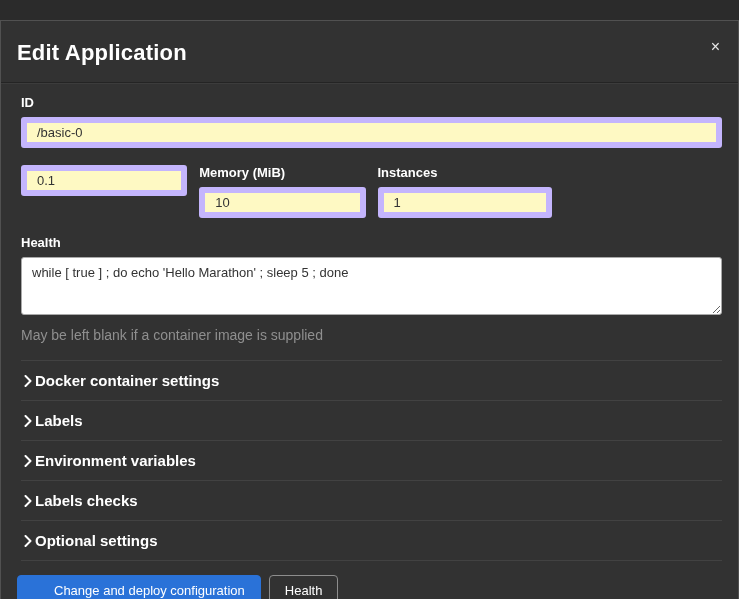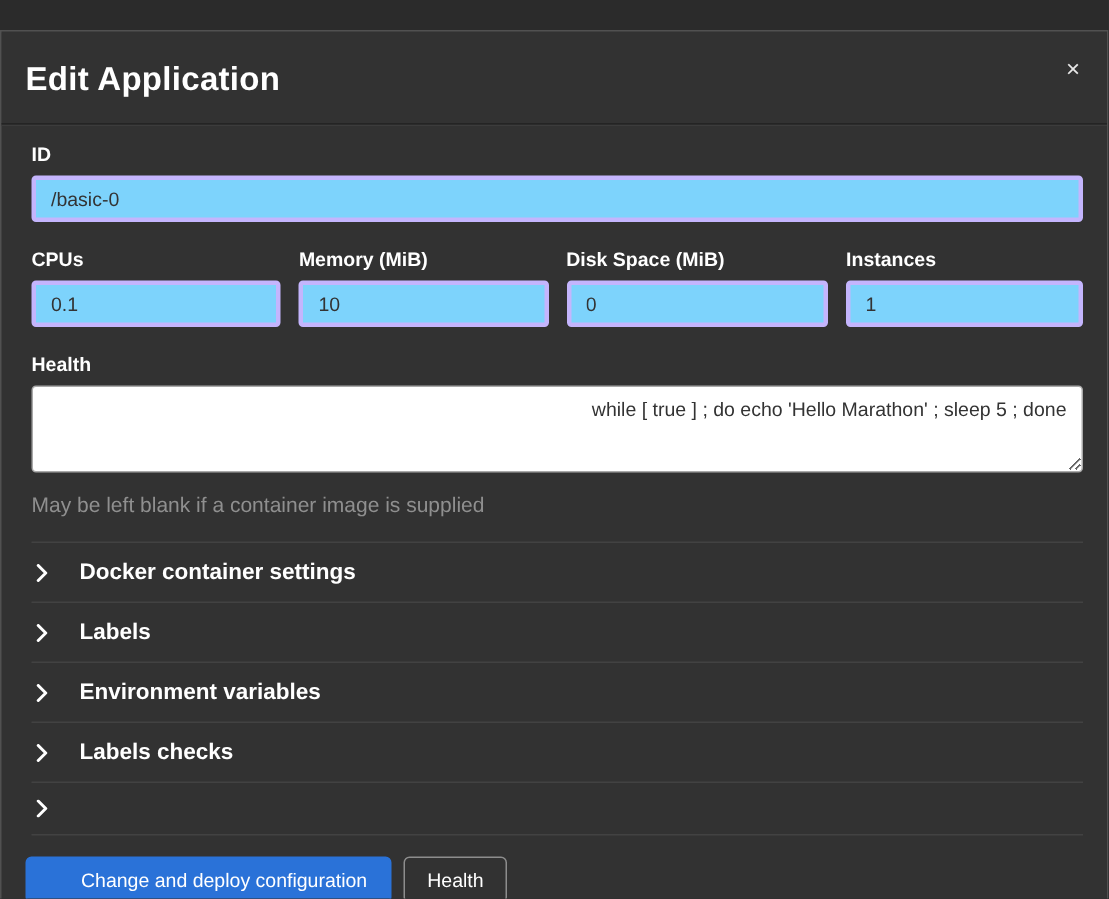--- a/index.html
+++ b/index.html
@@ -52,22 +52,22 @@
   .field-label {
     display: block;
     font-size: 13px;
     font-weight: 700;
     color: #ffffff;
     margin-bottom: 7px;
   }
   .text-input {
     width: 100%;
     height: 31px;
-    background: #7dd3fc;
-    border: 3px solid #c4b5fd;
+    background: #fef9c3;
+    border: 6px solid #c4b5fd;
     border-radius: 3px;
     padding: 5px 10px;
     font-family: "Liberation Sans", "DejaVu Sans", sans-serif;
     font-size: 13px;
     color: #333333;
     outline: none;
   }
   .field-group { margin-bottom: 17px; }
   .row-4 {
     display: grid;
@@ -80,36 +80,35 @@
     height: 58px;
     background: #ffffff;
     border: 1px solid #a9a9a9;
     border-radius: 3px;
     padding: 7px 10px;
     font-family: "Liberation Sans", "DejaVu Sans", sans-serif;
     font-size: 13px;
     color: #333333;
     resize: vertical;
     outline: none;
-    text-align: right;
   }
   .help-text {
     margin-top: 8px;
     font-size: 14px;
     color: #8f8f8f;
   }
   
   .sections {
     margin-top: 16px;
     border-top: 1px solid #424242;
   }
   .section-row {
     display: flex;
     align-items: center;
-    gap: 20px;
+    gap: 2px;
     padding: 11px 2px;
     border-bottom: 1px solid #424242;
     cursor: pointer;
   }
   .section-label {
     font-size: 15px;
     font-weight: 700;
     color: #ffffff;
   }
   .chevron {
@@ -162,30 +161,25 @@
 
   <div class="modal-body">
 
     <div class="field-group">
       <label class="field-label">ID</label>
       <input class="text-input" type="text" value="/basic-0" style="">
     </div>
 
     <div class="row-4">
       <div>
-        <label class="field-label">CPUs</label>
         <input class="text-input" type="text" value="0.1" style="">
       </div>
       <div>
         <label class="field-label">Memory (MiB)</label>
         <input class="text-input" type="text" value="10" style="">
-      </div>
-      <div>
-        <label class="field-label">Disk Space (MiB)</label>
-        <input class="text-input" type="text" value="0" style="">
       </div>
       <div>
         <label class="field-label">Instances</label>
         <input class="text-input" type="text" value="1" style="">
       </div>
     </div>
 
     <div class="field-group">
       <label class="field-label">Health</label>
       <textarea class="command-textarea" style="">while [ true ] ; do echo 'Hello Marathon' ; sleep 5 ; done</textarea>
@@ -229,20 +223,21 @@
         </span>
         <span class="section-label">Labels checks</span>
       </div>
 
       <div class="section-row">
         <span class="chevron">
           <svg width="8" height="12" viewBox="0 0 8 12">
               <path d="M1.5 1 L6.5 6 L1.5 11" fill="none" stroke="#ffffff" stroke-width="2" stroke-linecap="round" stroke-linejoin="round"></path>
             </svg>
         </span>
+        <span class="section-label">Optional settings</span>
       </div>
 
     </div>
   </div>
 
   <div class="modal-footer">
     <button class="btn btn-primary">Change and deploy configuration</button>
     <button class="btn btn-secondary">Health</button>
   </div>
 

